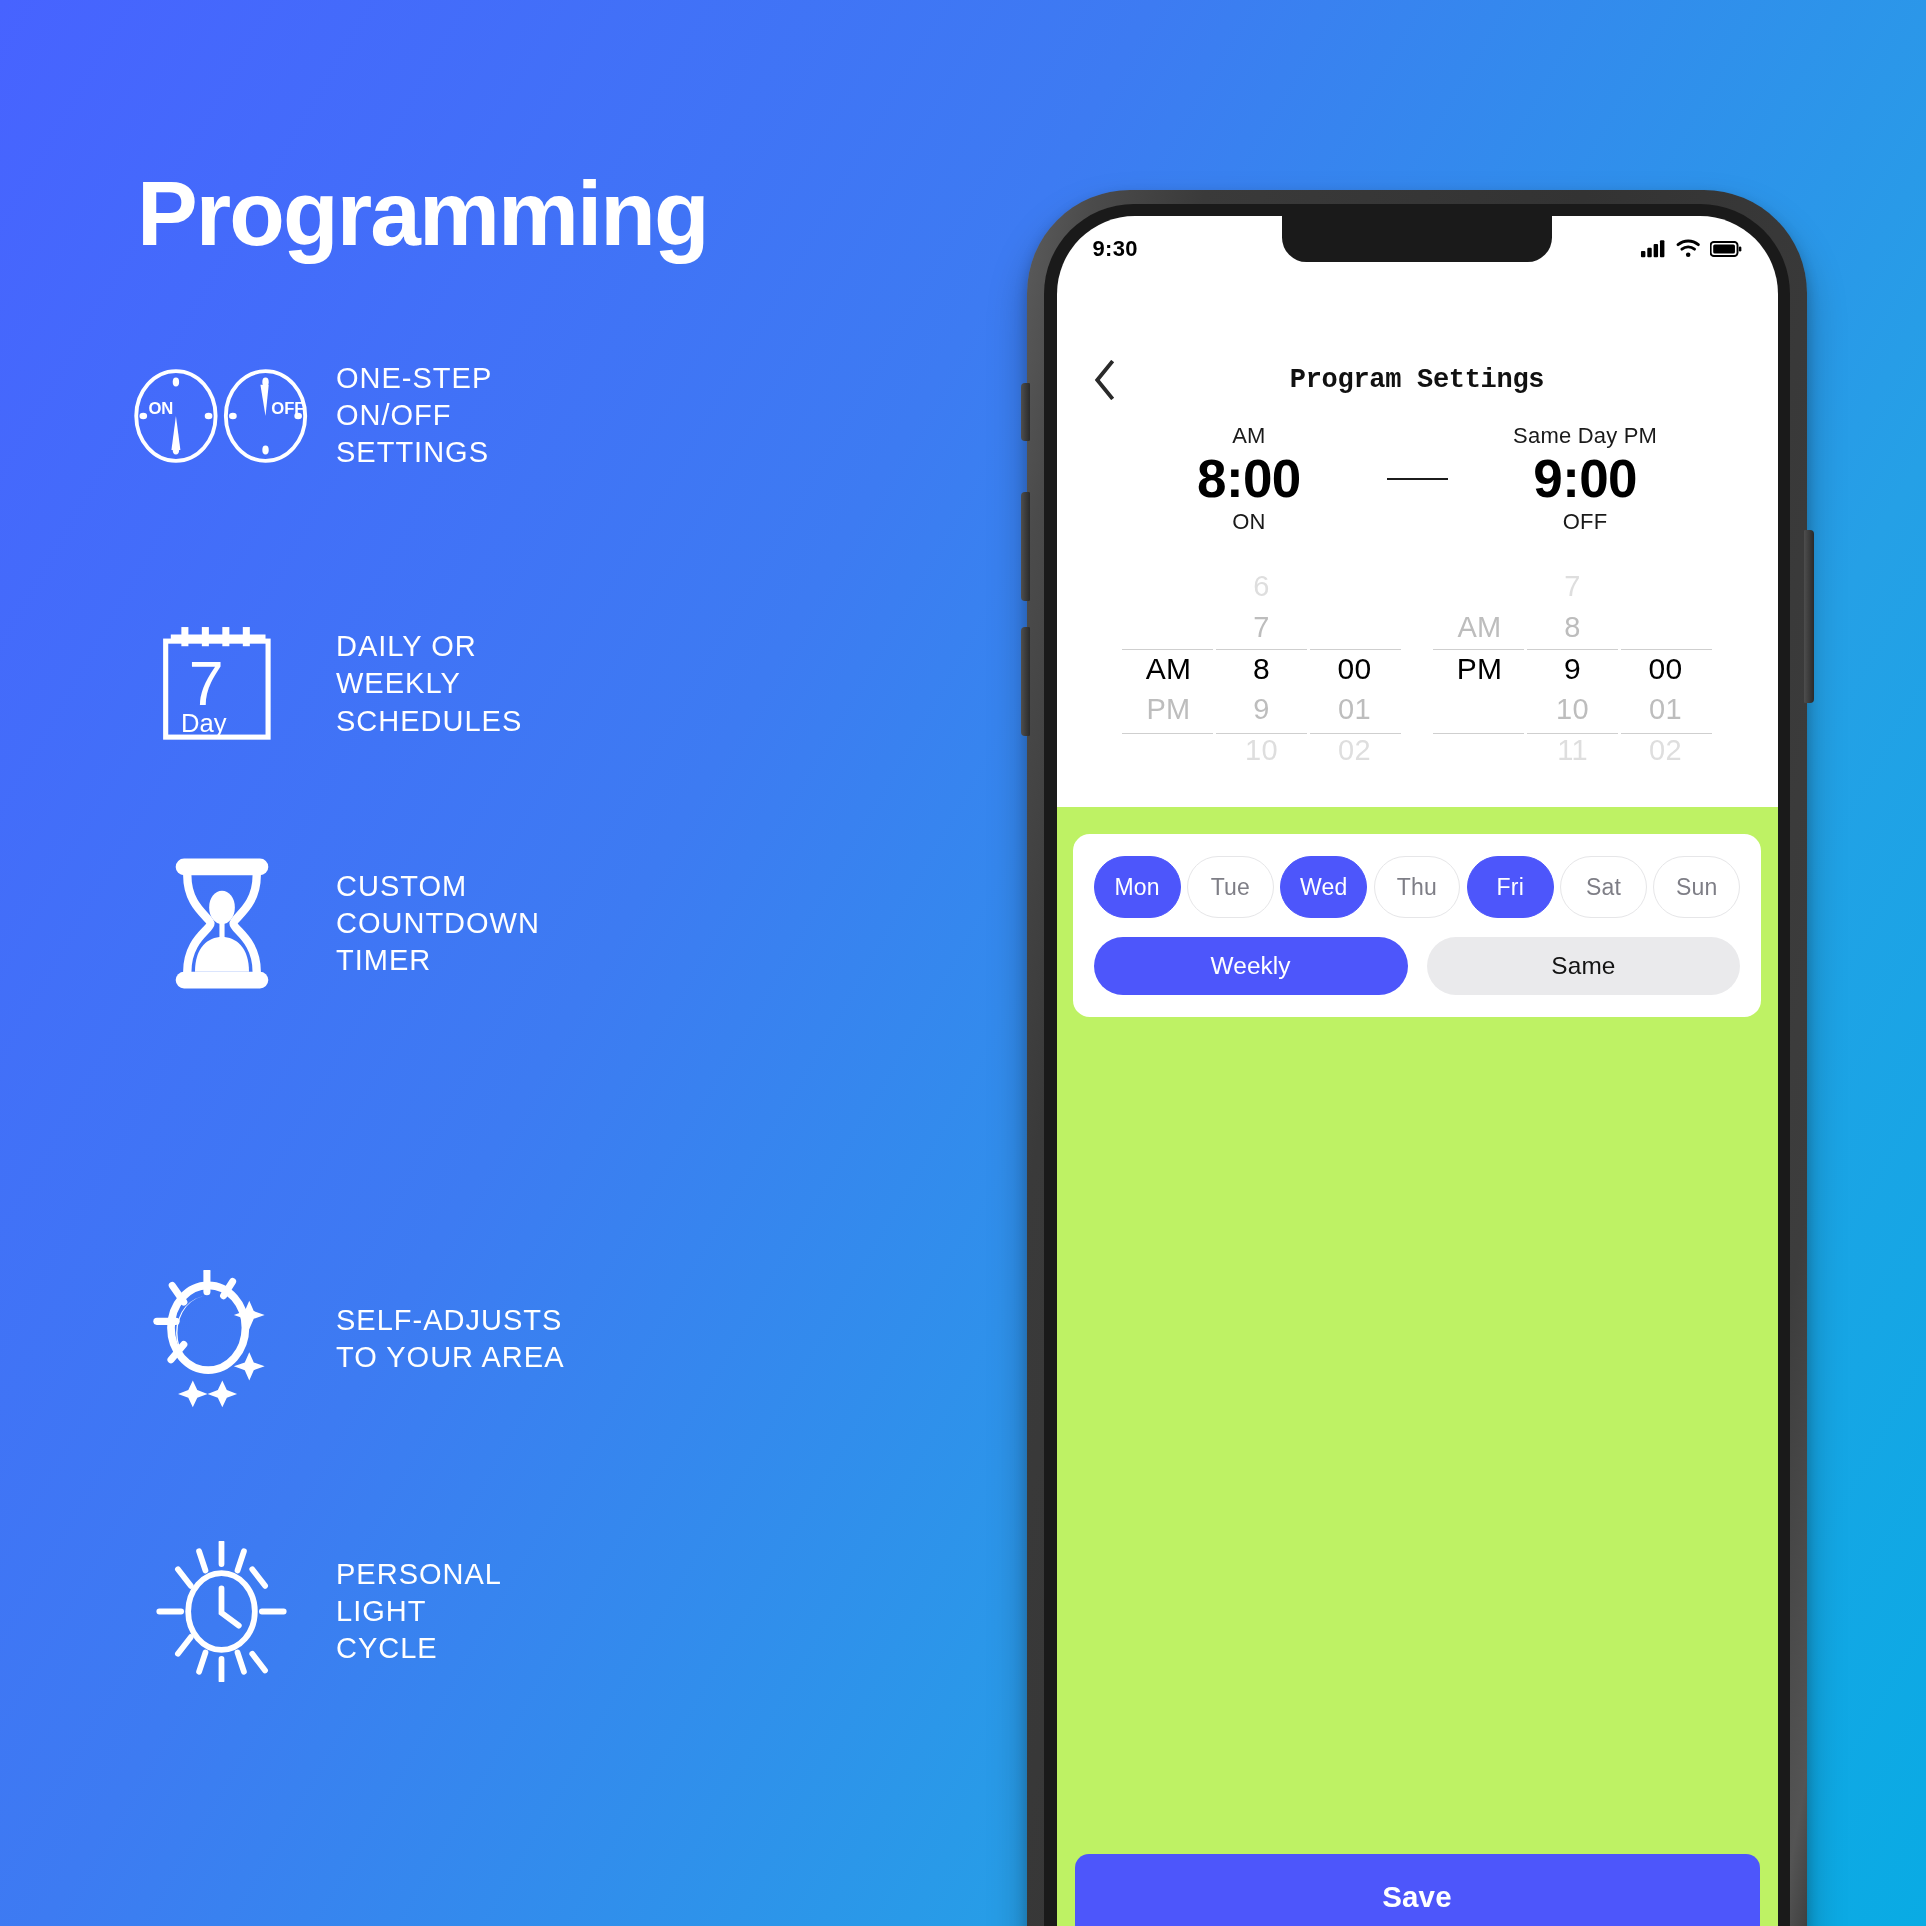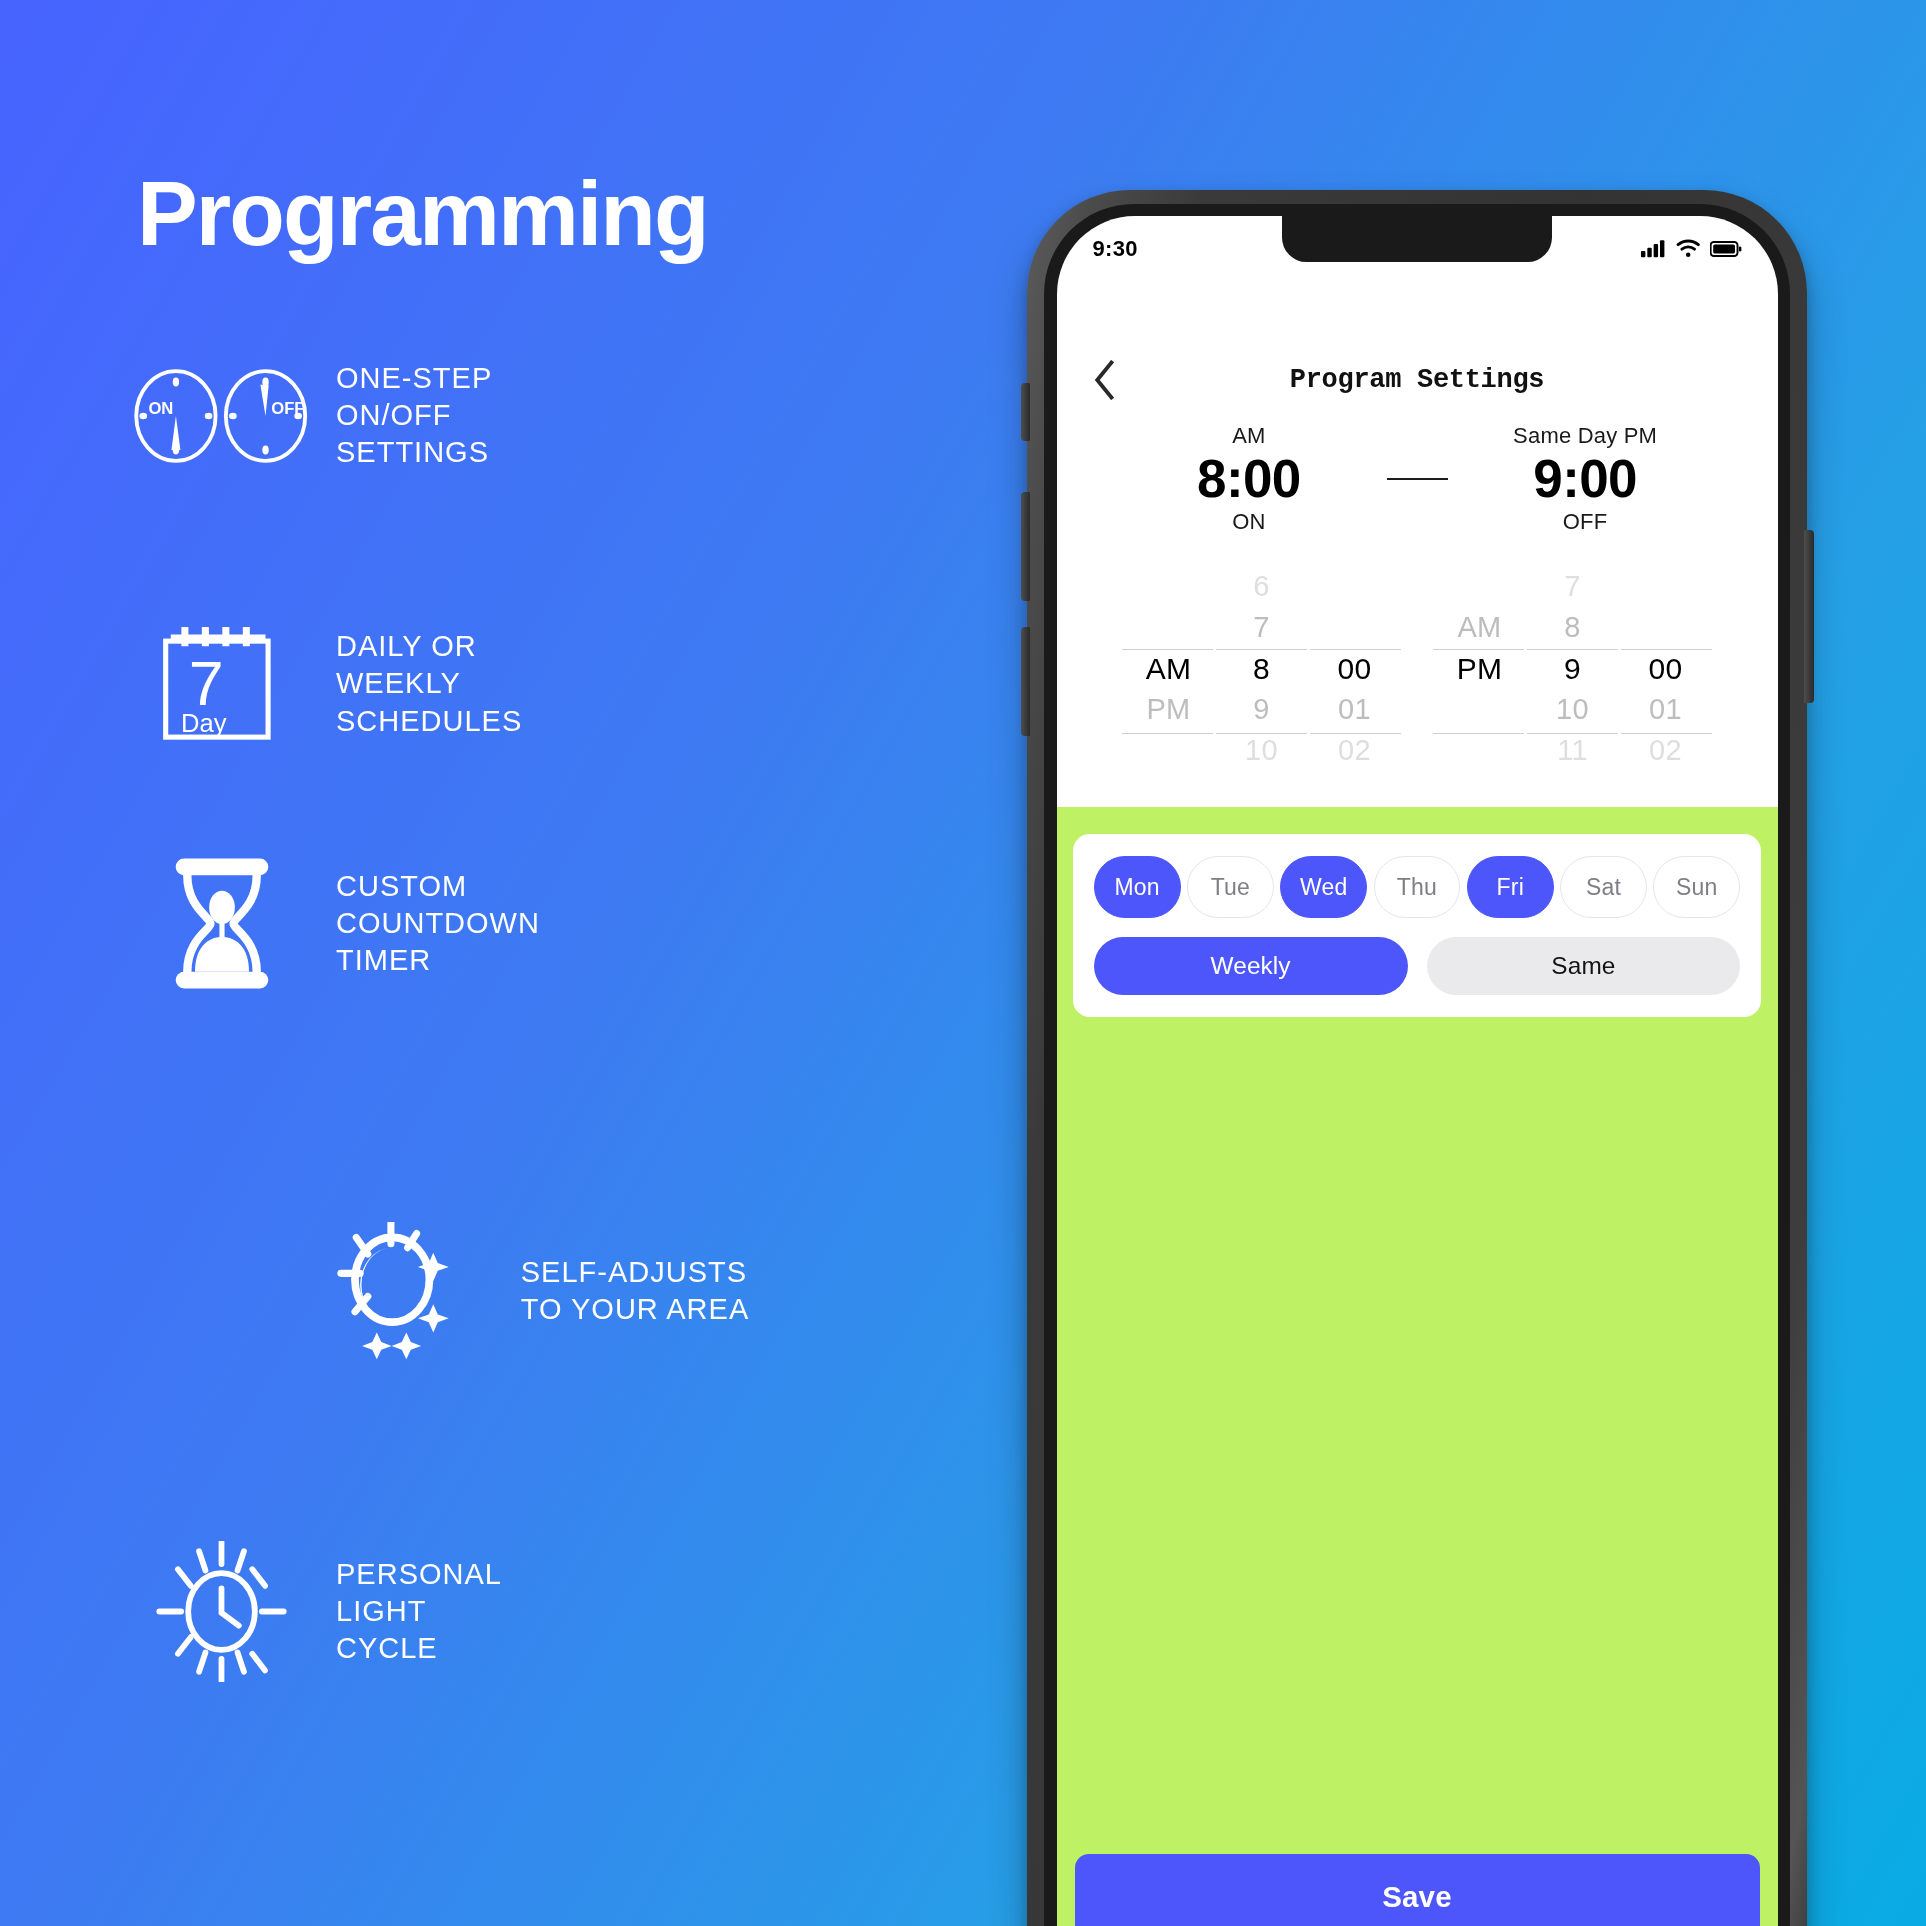--- a/index.html
+++ b/index.html
@@ -57,21 +57,21 @@
     color: #ffffff;
     line-height: 1.28;
     letter-spacing: 1px;
     text-transform: uppercase;
     margin-left: 18px;
   }
 
   #feature-0 { top: 360px; }
   #feature-1 { top: 623px; }
   #feature-2 { top: 856px; }
-  #feature-3 { top: 1222px; justify-content: center; }
+  #feature-3 { top: 1270px; }
   #feature-4 { top: 1541px; }
 
   
   #phone {
     position: absolute;
     left: 1027px;
     top: 190px;
     width: 780px;
     height: 1898px;
   }

